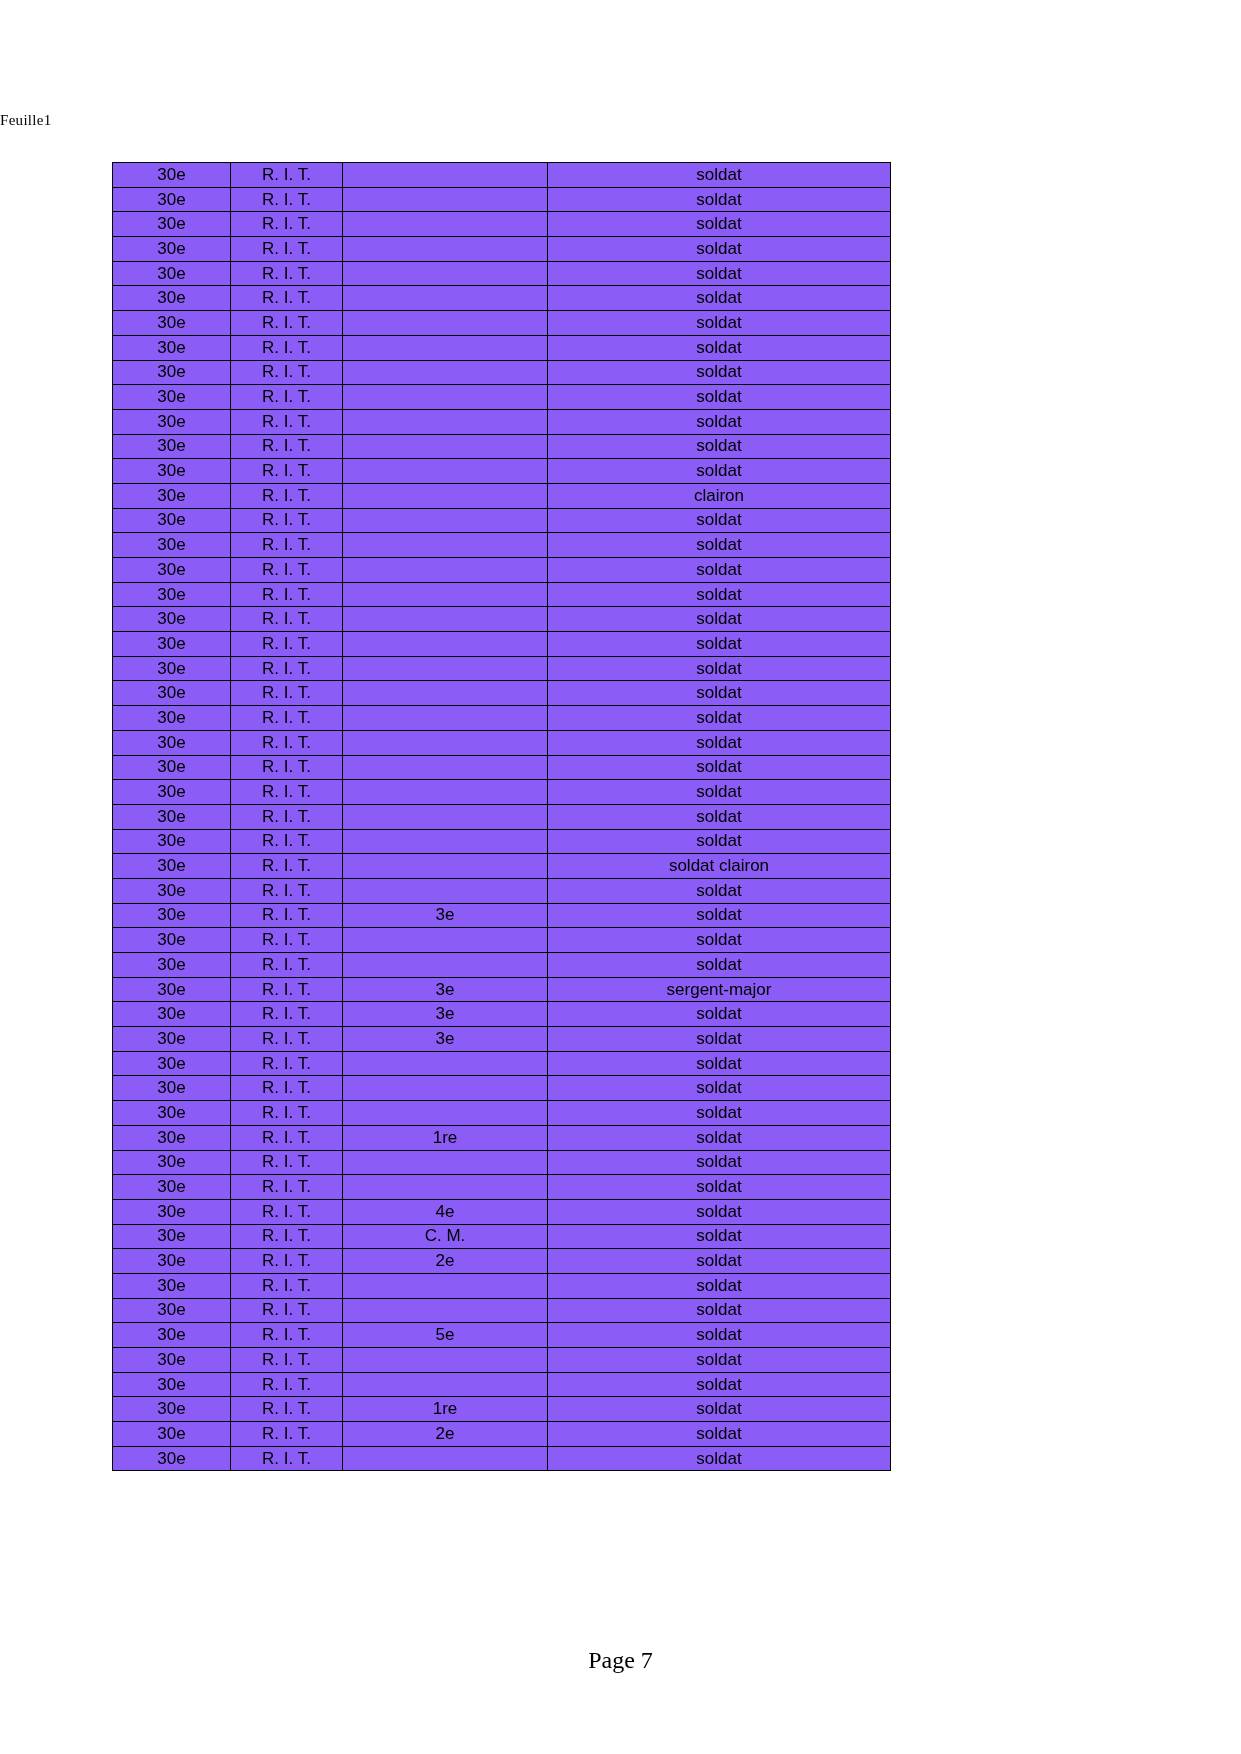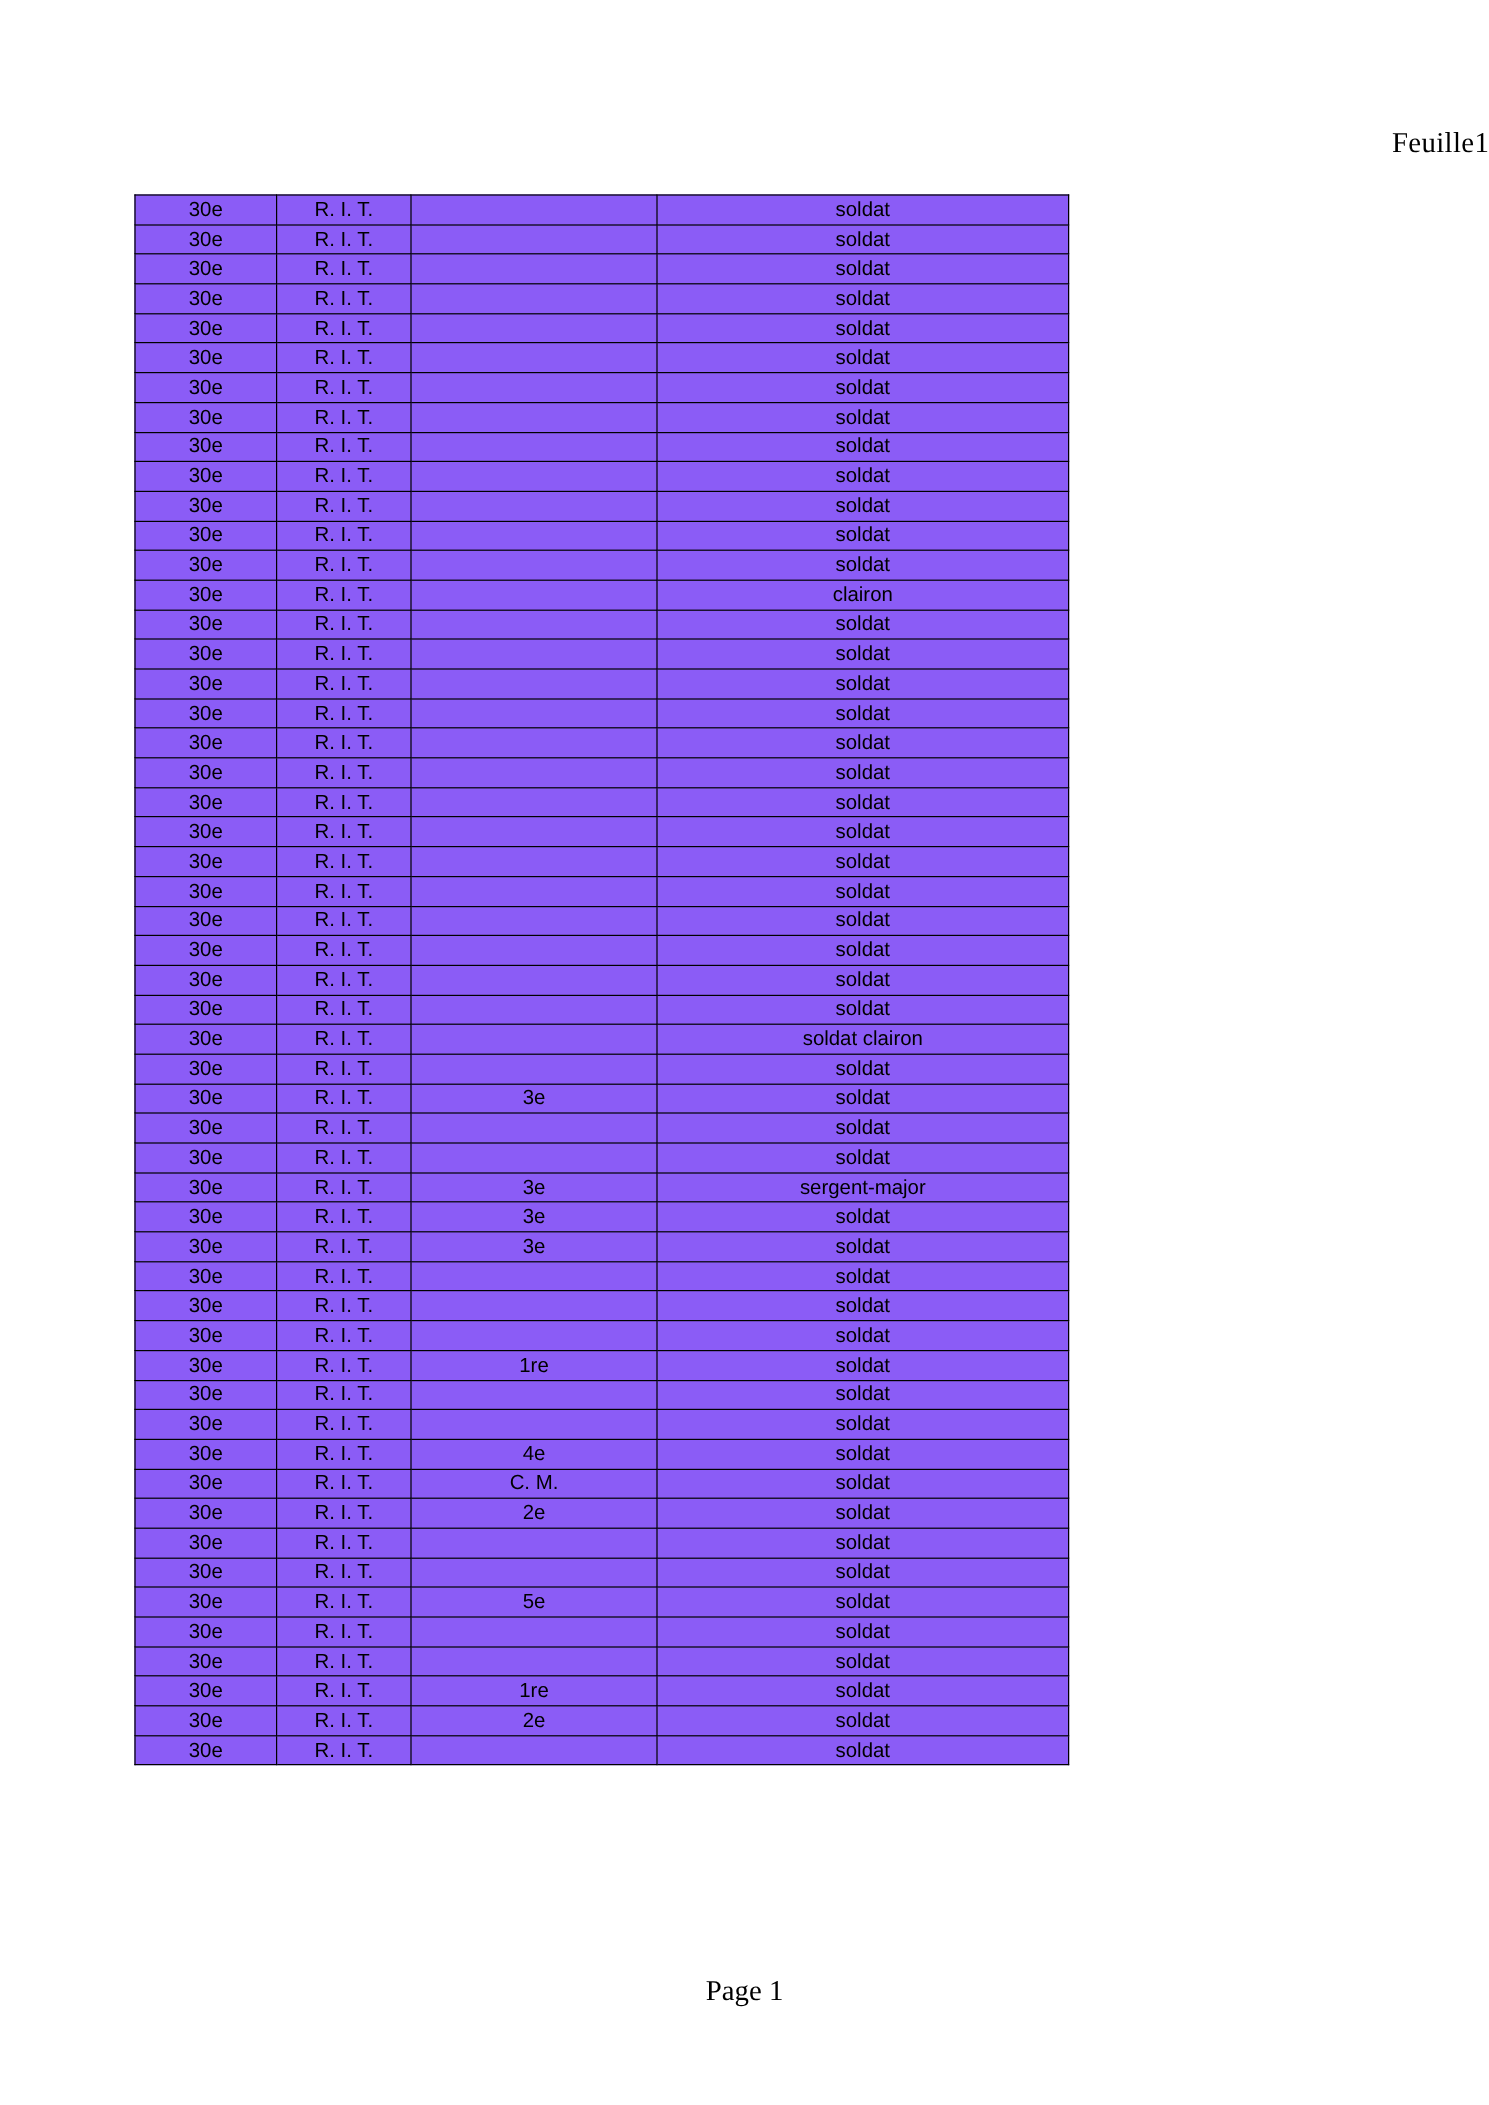--- a/index.html
+++ b/index.html
@@ -21,23 +21,23 @@
     top: 0;
     width: 1241px;
     height: 1754px;
     background: #ffffff;
   }
   .sheet-title {
     position: absolute;
     left: 0;
     top: 105px;
     width: 1241px;
-    text-align: right;
+    text-align: left;
     font-family: "Liberation Serif", serif;
-    font-size: 24px;
+    font-size: 15px;
     line-height: 30px;
     letter-spacing: 0.3px;
     color: #000000;
   }
   .page-footer {
     position: absolute;
     left: 0;
     top: 1645px;
     width: 1241px;
     text-align: center;
@@ -408,15 +408,15 @@
           <tr>
             <td>30e</td>
             <td>R. I. T.</td>
             <td class="cell-empty"></td>
             <td>soldat</td>
           </tr>
         </tbody>
     </table>
   </div>
 
-  <div class="page-footer">Page 1</div>
+  <div class="page-footer">Page 7</div>
 
 </div>
 
 </body></html>

